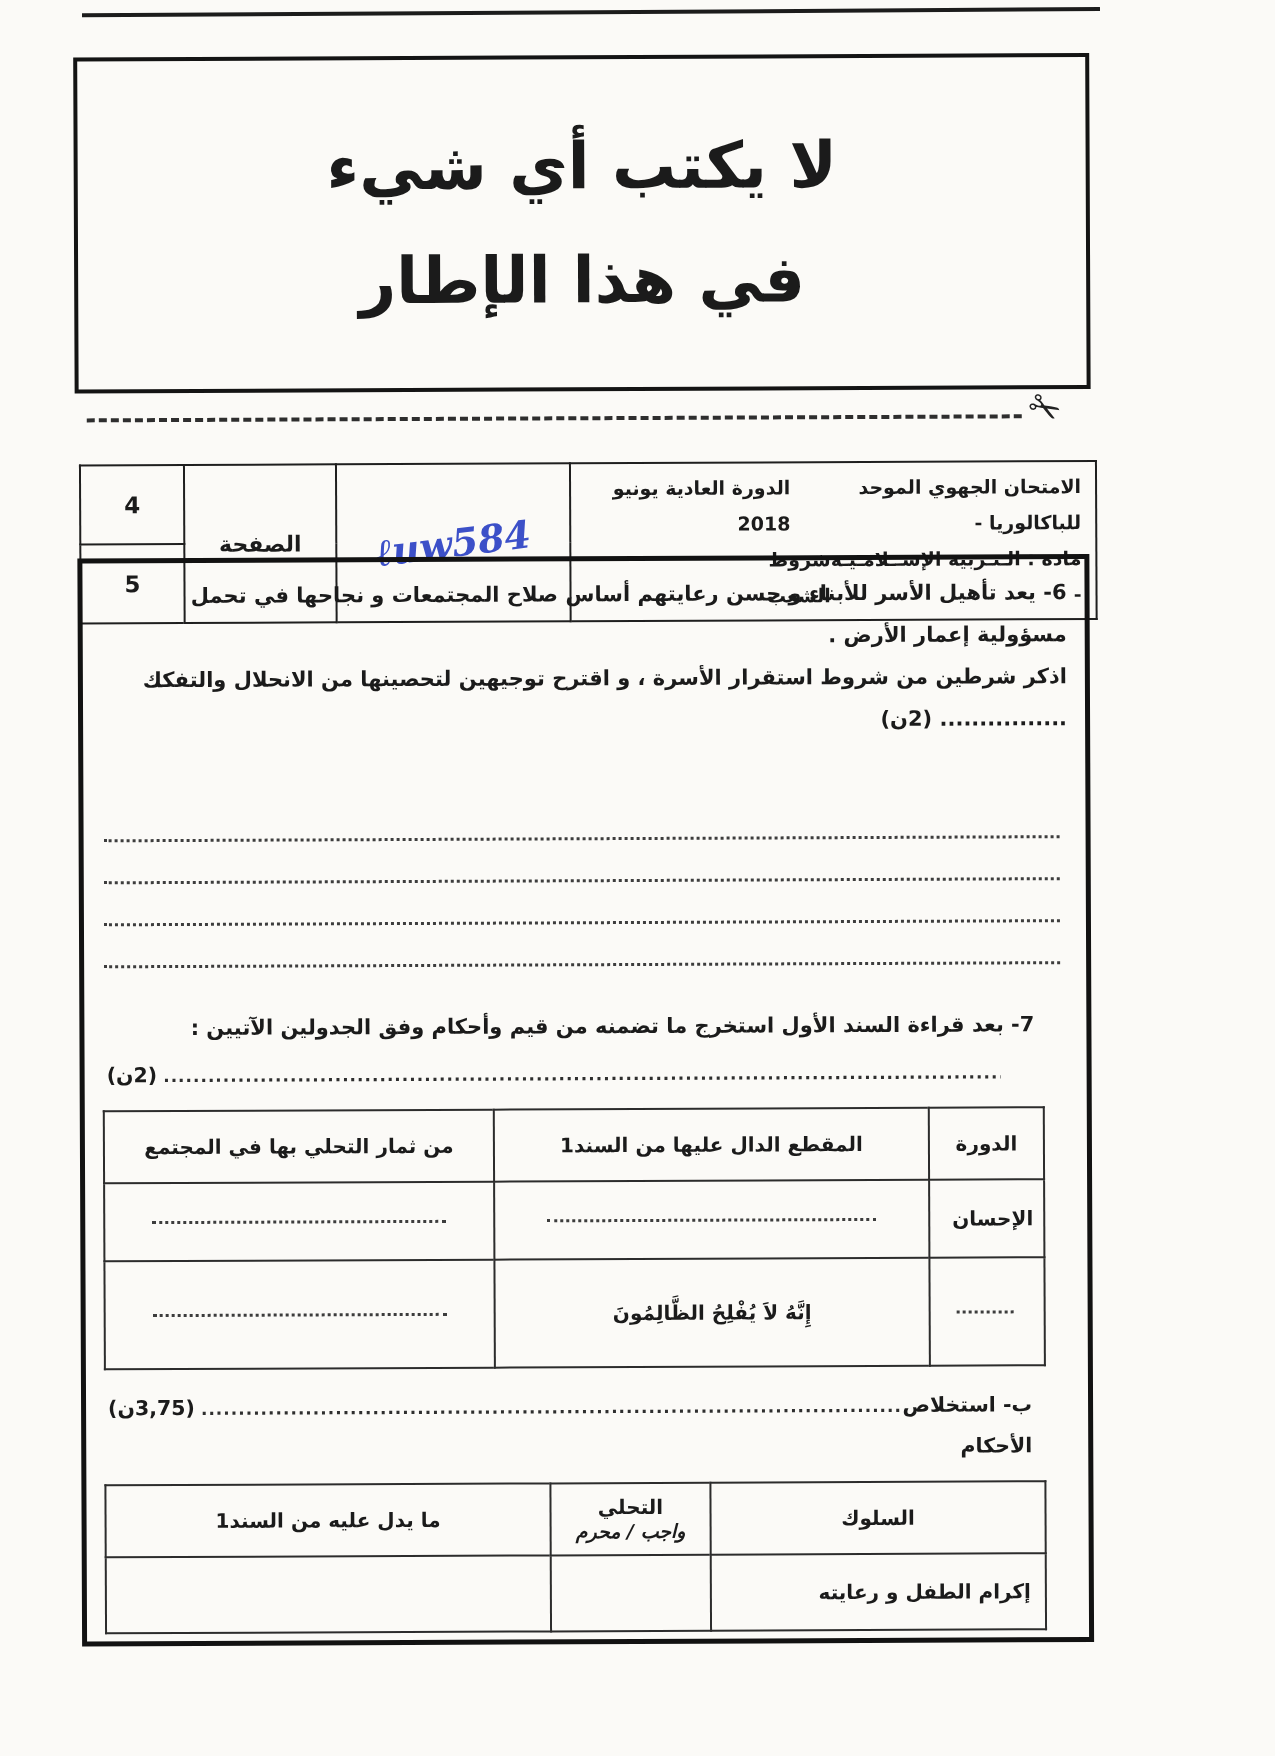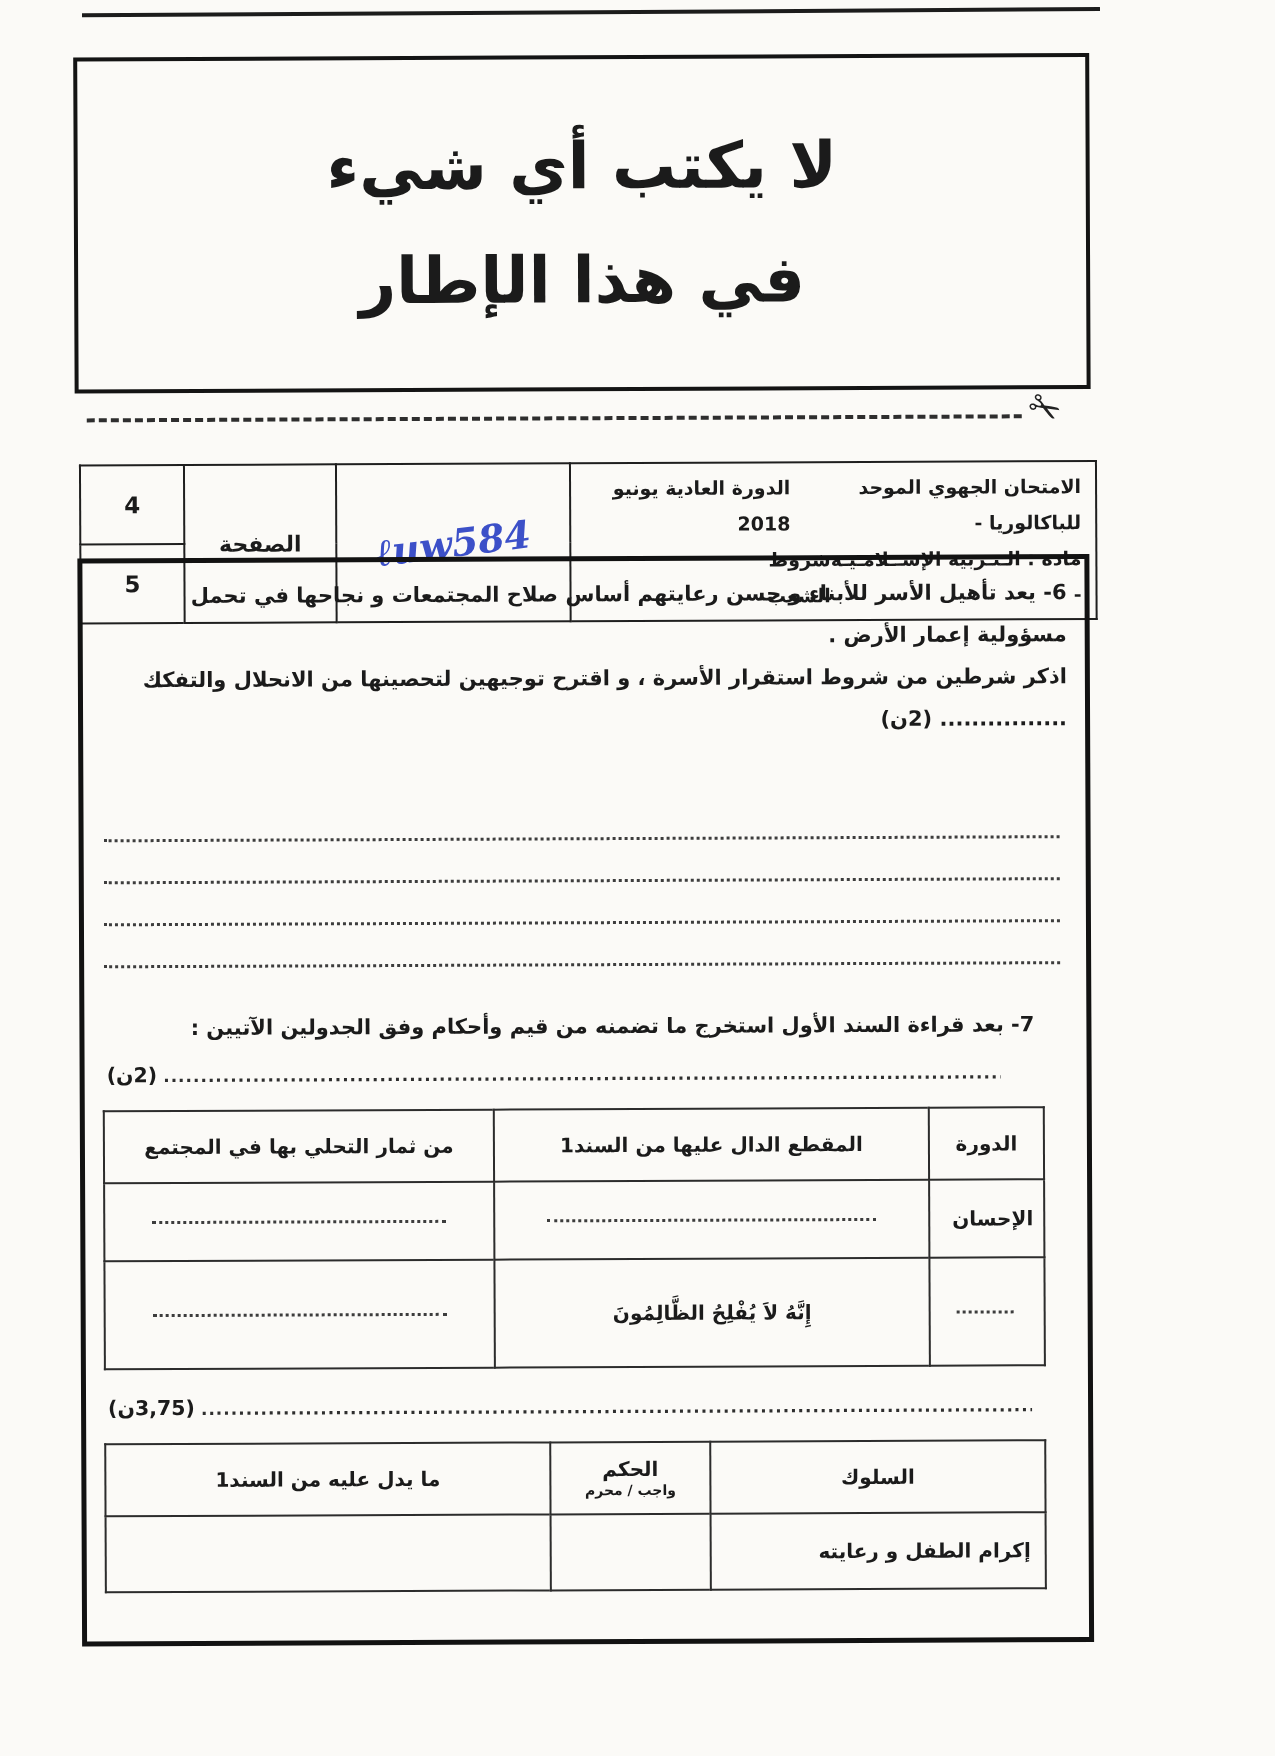--- a/index.html
+++ b/index.html
@@ -55,21 +55,21 @@
   .q7-part.a { margin:6px 86px 0 22px; }
   .q7-part.b { margin:18px 56px 0 22px; }
   .part-dots { flex:1 1 auto; overflow:hidden; white-space:nowrap; font-size:17px; letter-spacing:1px; padding:0 6px; direction:ltr; text-align:left; color:#2e2e2e; }
   .part-points { white-space:nowrap; }
 
   .exam-table { border-collapse:collapse; table-layout:fixed; width:940px; margin:14px 42px 0 20px; }
   .exam-table td { border:2.5px solid #2c2c2c; text-align:center; font-weight:bold; font-size:20px; vertical-align:middle; padding:4px 6px; }
   .exam-table td.head { font-size:20px; }
   td.value-col   { text-align:right; padding-right:10px;border-radius:13px; }
   td.behavior-col{ text-align:right; padding-right:14px; }
-  .ruling-sub { font-size:14px; font-weight:bold; line-height:1.3; }
+  .ruling-sub { font-size:19px; font-weight:bold; line-height:1.3;font-style:italic; }
   .verse { font-weight:normal; font-size:21px; }
   .dotfill { display:block; margin:0 auto; border-bottom:3px dotted #3d3d3d; height:0; } .w-mid { width:78%; } .w-tiny { width:58%; }
 
   .t1-head td { height:62px; } .t1-r1 td { height:68px; } .t1-r2 td { height:98px; }
   .t2-head td { height:62px; } .t2-r td { height:66px; }
 </style>
 </head>
 <body>
 
 <div class="page">
@@ -159,35 +159,36 @@
             </td>
         <td class="verse">إِنَّهُ لاَ يُفْلِحُ الظَّالِمُونَ</td>
         <td>
               <span class="dotfill w-mid"></span>
             </td>
       </tr>
     </tbody>
       </table>
 
     <div class="q7-part b">
+      <span>ب-  استخلاص الأحكام</span>
       <span class="part-dots">....................................................................................................................................................</span>
       <span class="part-points">(3,75ن)</span>
     </div>
 
     <table class="exam-table">
       <colgroup>
           <col style="width:335px">
           <col style="width:160px">
           <col style="width:445px">
         </colgroup>
       <tbody>
           <tr class="t2-head">
         <td class="head">السلوك</td>
         <td class="head">
-          <div>الحكم</div>
+          <div>التحلي</div>
           <div class="ruling-sub">واجب / محرم</div>
         </td>
         <td class="head">ما يدل عليه  من السند1</td>
       </tr>
       <tr class="t2-r">
         <td class="behavior-col">إكرام الطفل و رعايته</td>
         <td></td>
         <td></td>
       </tr>
 

